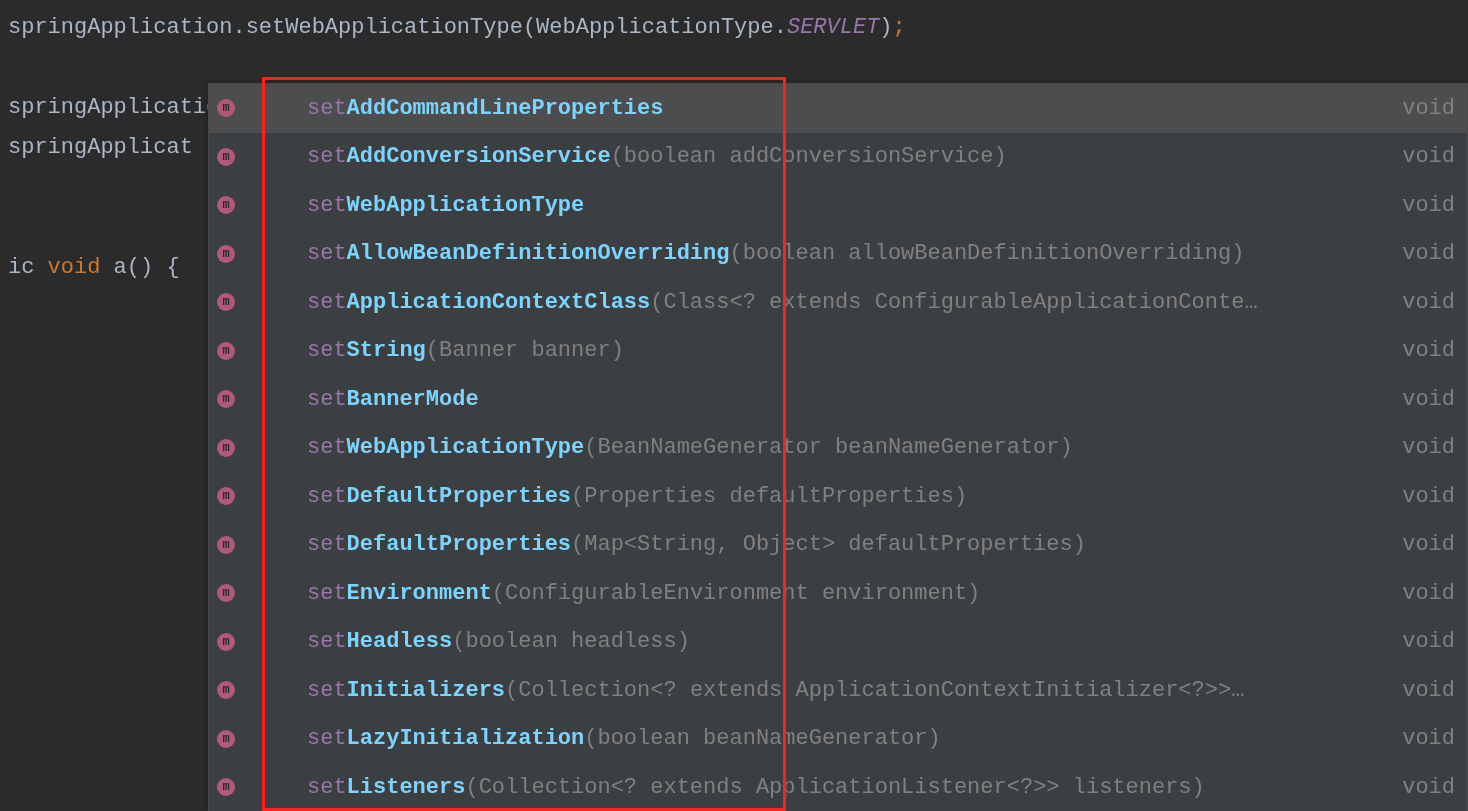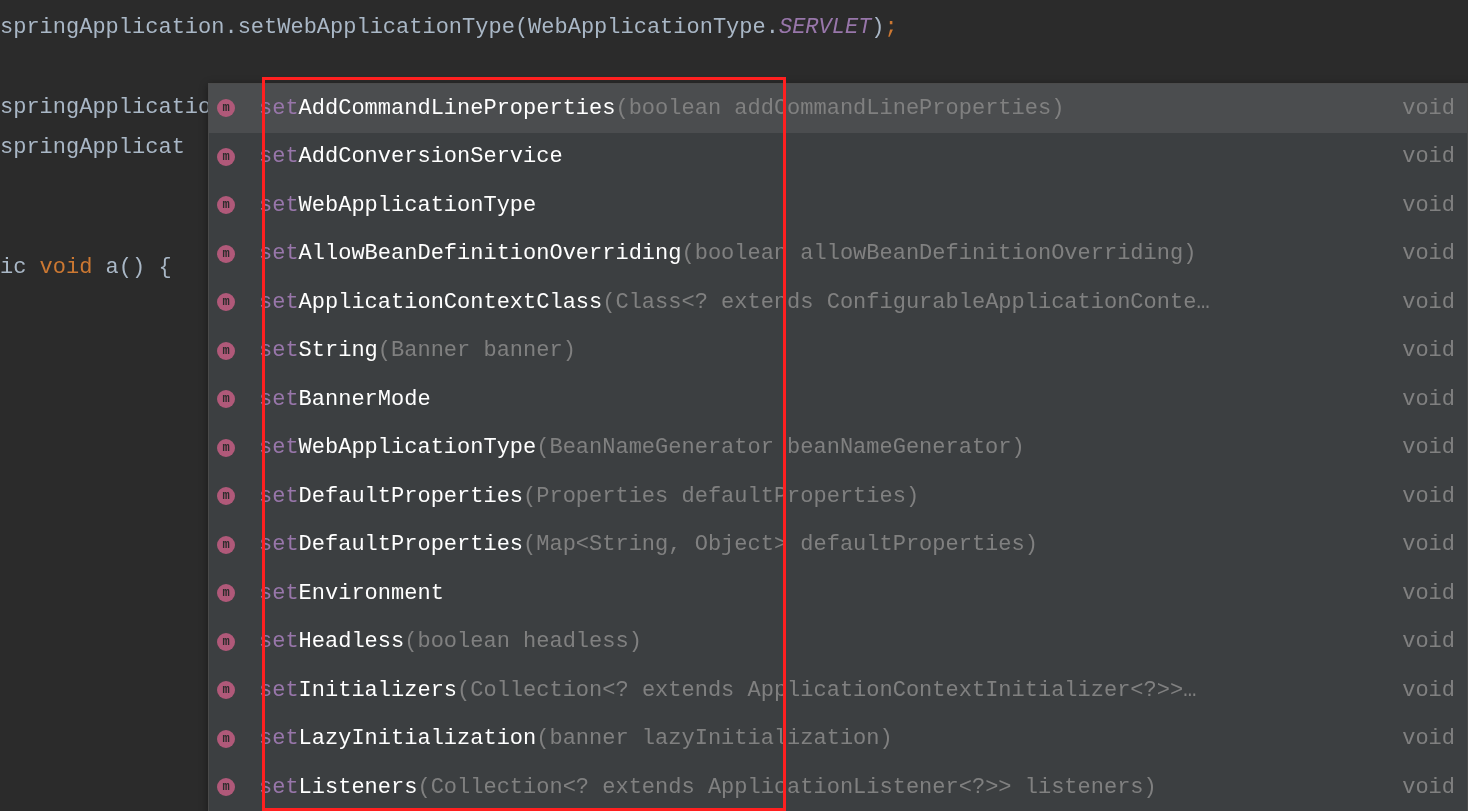--- a/index.html
+++ b/index.html
@@ -15,21 +15,21 @@
       overflow: hidden;
       width: 1468px;
       height: 811px;
     }
     .editor {
       padding: 8px 0;
       line-height: 40px;
     }
     .code-line {
       white-space: pre;
-      padding-left: 0;
+      padding-left: 8px;
     }
     .identifier {
       color: #a9b7c6;
     }
     .keyword {
       color: #cc7832;
     }
     .constant {
       color: #9876aa;
       font-style: italic;
@@ -80,27 +80,28 @@
       color: #6a8759;
       font-size: 12px;
       margin-right: 10px;
       width: 8px;
     }
     .completion-text {
       flex: 1;
       display: flex;
       overflow: hidden;
       white-space: nowrap;
+      margin-left: 48px;
     }
     .completion-prefix {
       color: #9876aa;
     }
     .completion-match {
-      color: #ffffff;
-      font-weight: normal;
+      color: #7dd3fc;
+      font-weight: bold;
     }
     .completion-params {
       color: #808080;
     }
     .completion-ellipsis {
       color: #808080;
     }
     .completion-return {
       color: #808080;
       margin-left: 12px;
@@ -130,30 +131,30 @@
   <div class="code-line"><span class="identifier">ic </span><span class="keyword">void</span><span class="brace"> a() {</span></div>
 </div>
 
 <div class="completion-popup" id="completion-list">
 <div class="completion-item selected">
       <div class="completion-icon">m</div>
       <div class="completion-modifier"></div>
       <div class="completion-text">
         <span class="completion-prefix">set</span>
         <span class="completion-match">AddCommandLineProperties</span>
-        <span class="completion-params">(boolean addCommandLineProperties)</span>
       </div>
       <div class="completion-return">void</div>
     </div>
     <div class="completion-item">
       <div class="completion-icon">m</div>
       <div class="completion-modifier"></div>
       <div class="completion-text">
         <span class="completion-prefix">set</span>
         <span class="completion-match">AddConversionService</span>
+        <span class="completion-params">(boolean addConversionService)</span>
       </div>
       <div class="completion-return">void</div>
     </div>
     <div class="completion-item">
       <div class="completion-icon">m</div>
       <div class="completion-modifier"></div>
       <div class="completion-text">
         <span class="completion-prefix">set</span>
         <span class="completion-match">WebApplicationType</span>
       </div>
@@ -228,20 +229,21 @@
         <span class="completion-params">(Map&lt;String, Object&gt; defaultProperties)</span>
       </div>
       <div class="completion-return">void</div>
     </div>
     <div class="completion-item">
       <div class="completion-icon">m</div>
       <div class="completion-modifier"></div>
       <div class="completion-text">
         <span class="completion-prefix">set</span>
         <span class="completion-match">Environment</span>
+        <span class="completion-params">(ConfigurableEnvironment environment)</span>
       </div>
       <div class="completion-return">void</div>
     </div>
     <div class="completion-item">
       <div class="completion-icon">m</div>
       <div class="completion-modifier"></div>
       <div class="completion-text">
         <span class="completion-prefix">set</span>
         <span class="completion-match">Headless</span>
         <span class="completion-params">(boolean headless)</span>
@@ -258,21 +260,21 @@
         <span class="completion-ellipsis">…</span>
       </div>
       <div class="completion-return">void</div>
     </div>
     <div class="completion-item">
       <div class="completion-icon">m</div>
       <div class="completion-modifier"></div>
       <div class="completion-text">
         <span class="completion-prefix">set</span>
         <span class="completion-match">LazyInitialization</span>
-        <span class="completion-params">(banner lazyInitialization)</span>
+        <span class="completion-params">(boolean beanNameGenerator)</span>
       </div>
       <div class="completion-return">void</div>
     </div>
     <div class="completion-item">
       <div class="completion-icon">m</div>
       <div class="completion-modifier"></div>
       <div class="completion-text">
         <span class="completion-prefix">set</span>
         <span class="completion-match">Listeners</span>
         <span class="completion-params">(Collection&lt;? extends ApplicationListener&lt;?&gt;&gt; listeners)</span>

